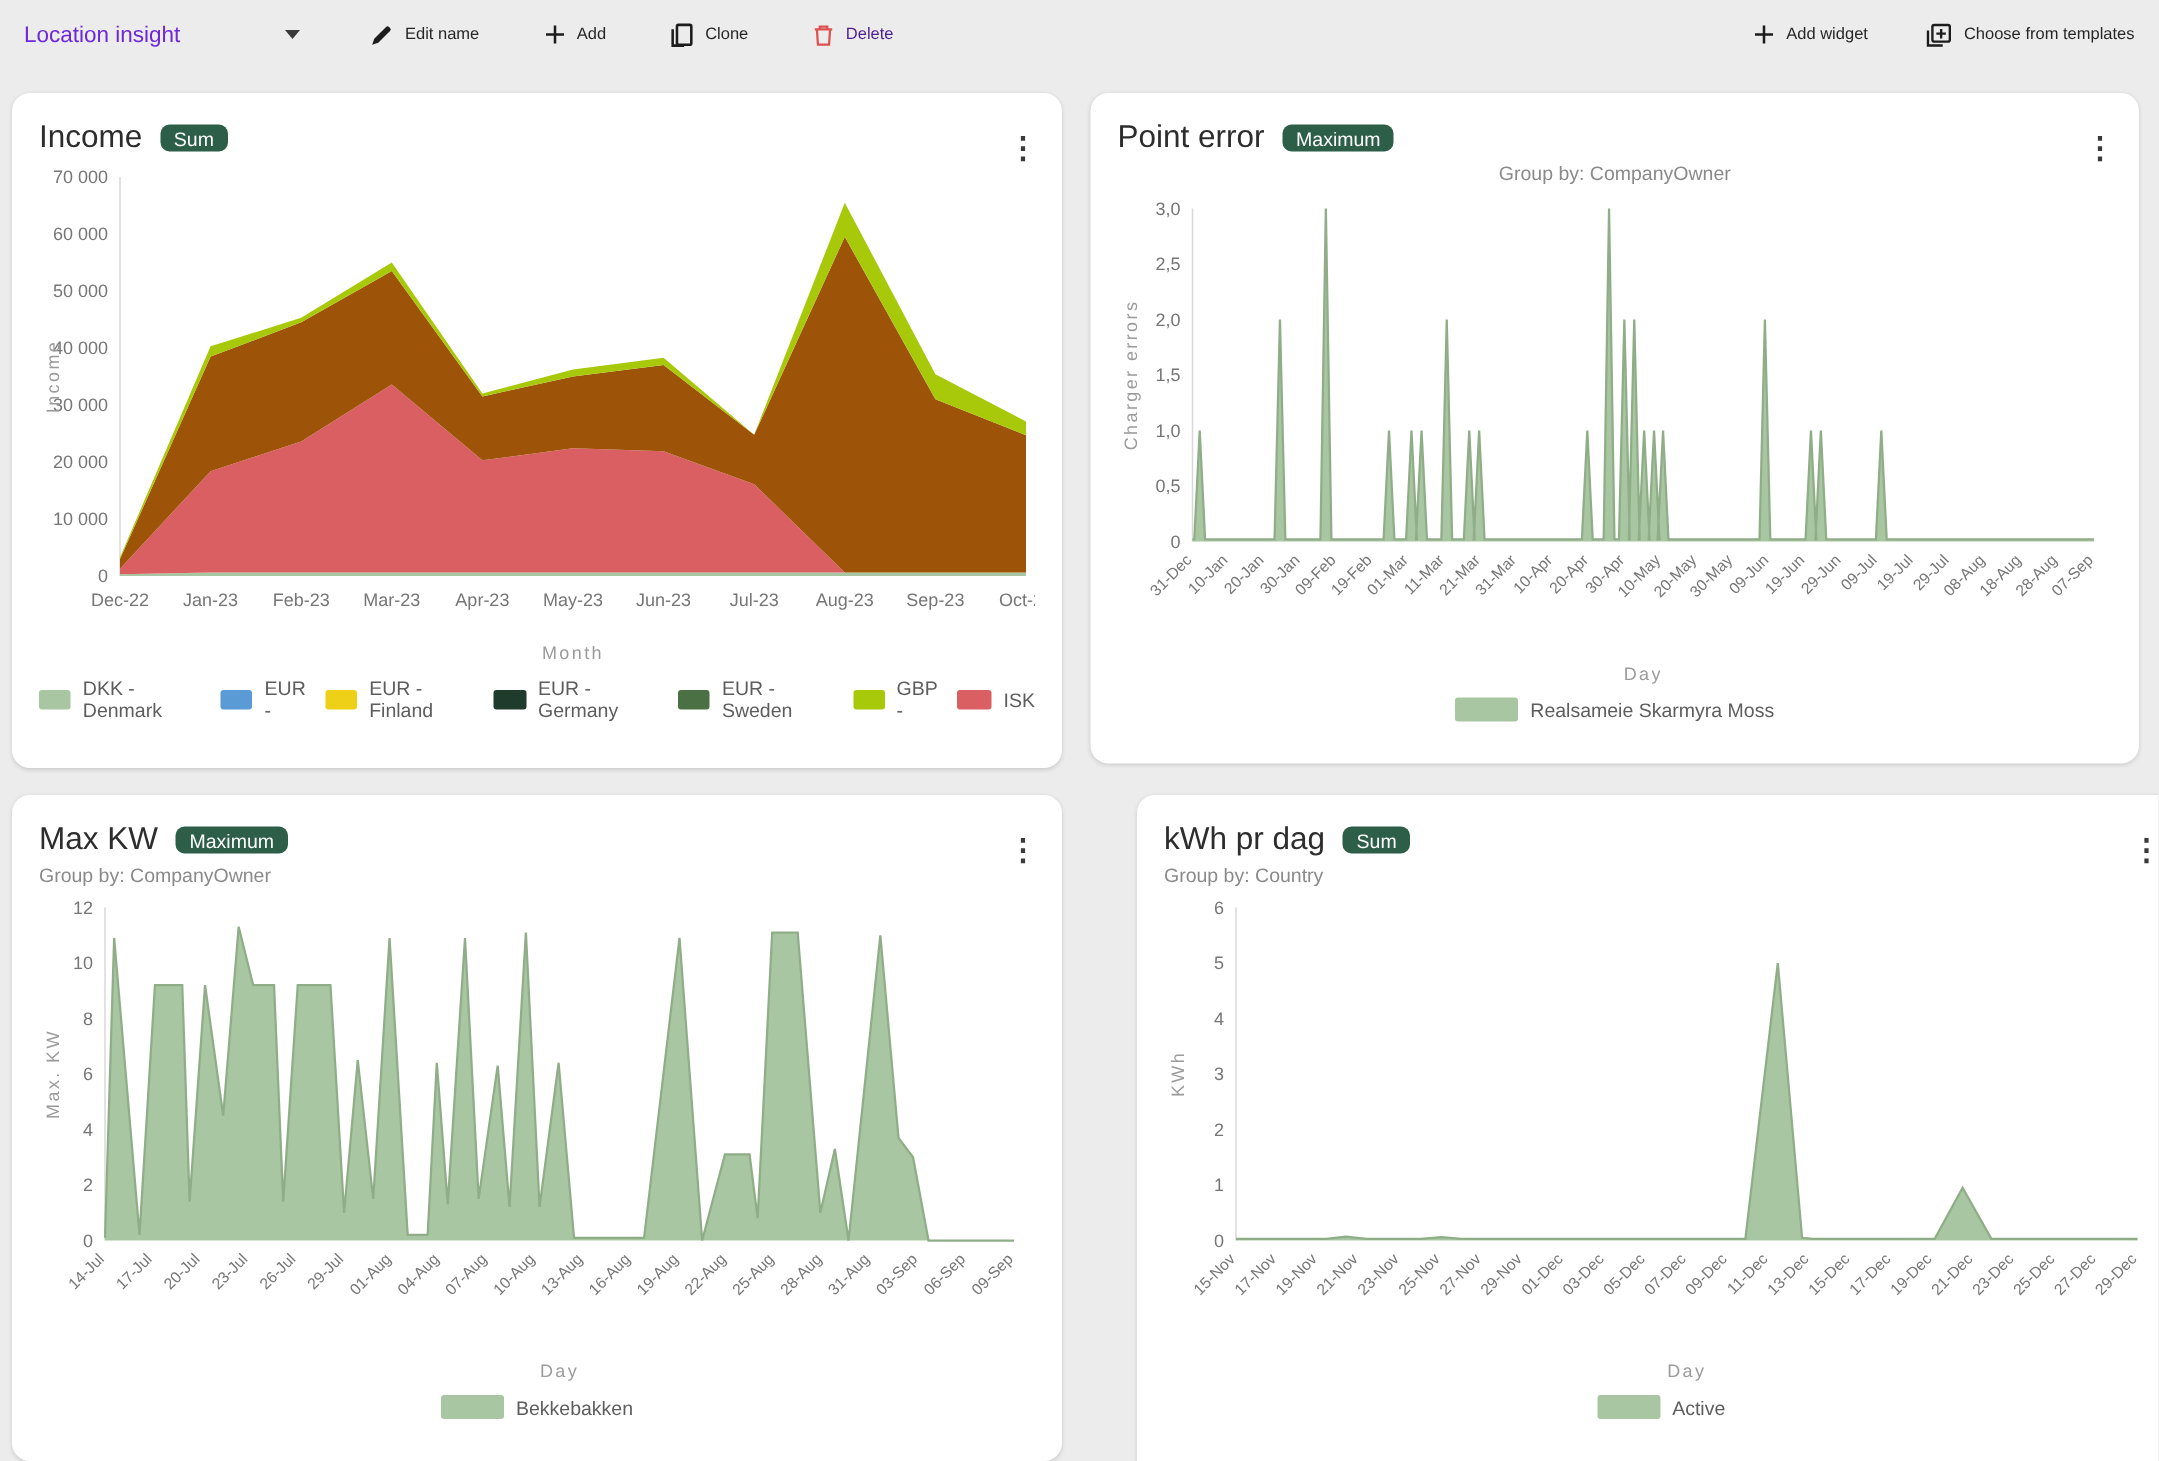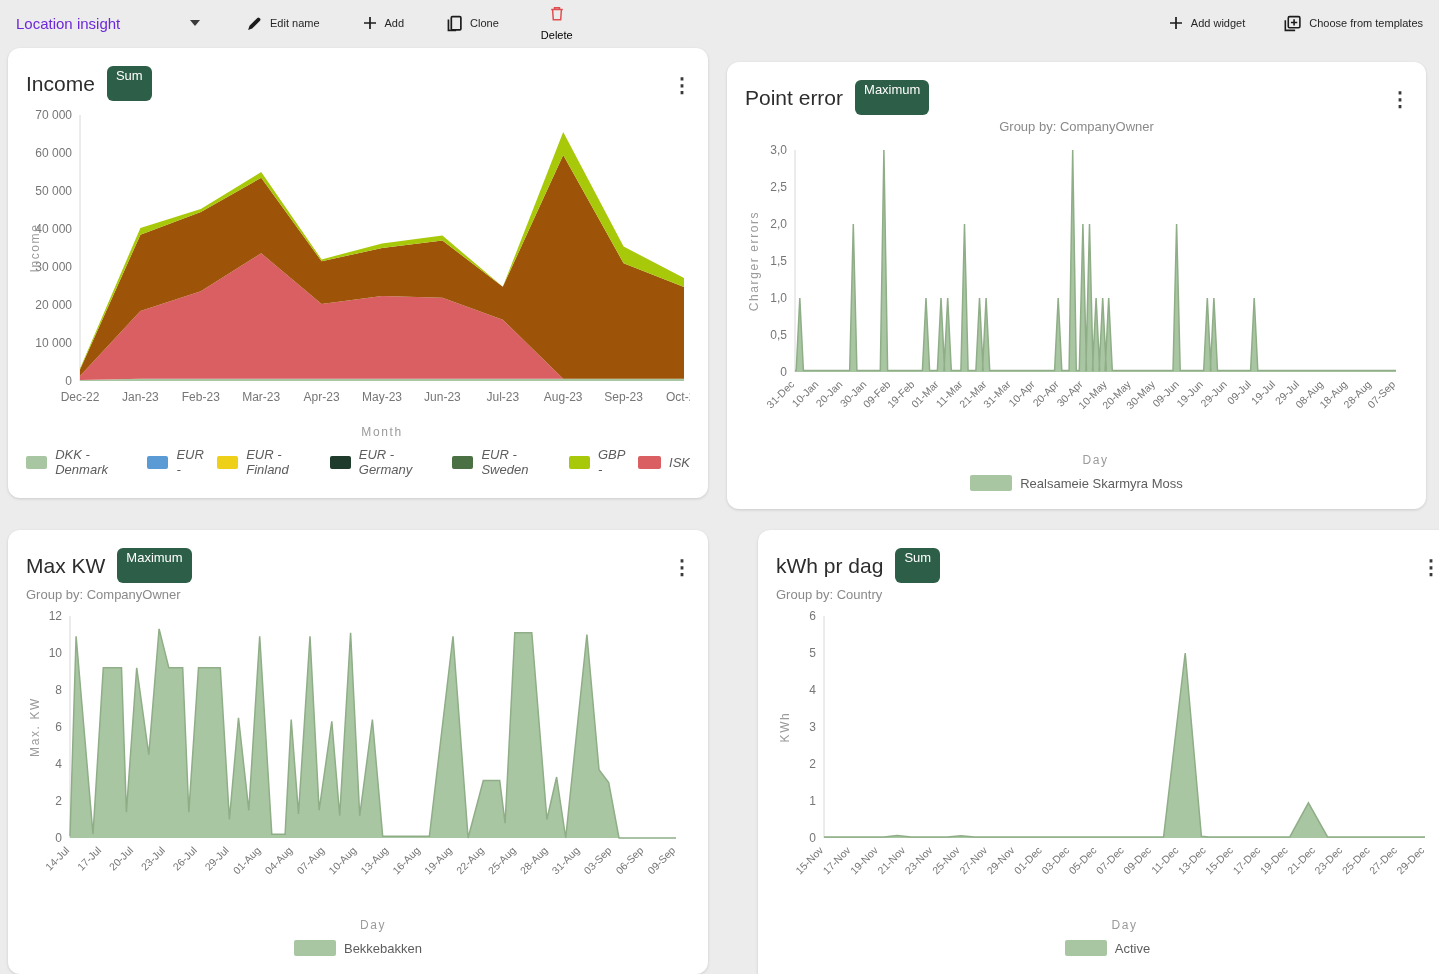--- a/index.html
+++ b/index.html
@@ -4,28 +4,28 @@
 <style>
   html,body{margin:0;padding:0;background:#ececec;font-family:"Liberation Sans",sans-serif;}
   .page{position:relative;width:1439px;height:974px;background:#ececec;overflow:hidden;}
   
   .toolbar{position:absolute;left:0;top:0;width:100%;height:46px;display:flex;align-items:center;padding:0 16px;box-sizing:border-box;}
   .dashboard-select{display:flex;align-items:center;justify-content:space-between;width:188px;cursor:pointer;}
   .dashboard-select .name{font-size:15px;color:#6d28d9;}
   .caret{width:0;height:0;border-left:5px solid transparent;border-right:5px solid transparent;border-top:6px solid #3a3a3a;margin-right:4px;}
   .tb-btn{display:flex;align-items:center;gap:7px;font-size:11px;color:#262626;cursor:pointer;margin-left:42px;white-space:nowrap;}
   .tb-btn svg{display:block;}
-  .tb-btn.danger{color:#000000;flex-direction:column;}
+  .tb-btn.danger{color:#4c1d95;}
   .tb-right{margin-left:auto;display:flex;align-items:center;}
   .tb-right .tb-btn{margin-left:38px;}
   
   .card{position:absolute;background:#ffffff;border-radius:12px;box-shadow:0 1px 3px rgba(0,0,0,0.14);padding:12px 18px 8px;box-sizing:border-box;}
   .title-row{display:flex;align-items:center;gap:12px;margin-top:6px;}
   .w-title{font-size:21px;font-weight:500;color:#2d2d2d;}
-  .badge{background:#2d5e48;color:#ffffff;font-size:13px;padding:2px 9px 18px;border-radius:6px;}
+  .badge{background:#2d5e48;color:#ffffff;font-size:13px;padding:2px 9px 1px;border-radius:6px;}
   .subtitle{font-size:13px;color:#8a8a8a;margin-top:4px;}
   .kebab{position:absolute;right:16px;top:30px;font-size:20px;font-weight:bold;color:#3a3a3a;cursor:pointer;line-height:14px;letter-spacing:0;}
   .chart-box{margin-top:4px;}
   .legend{display:flex;justify-content:center;align-items:center;gap:16px;font-size:13px;color:#5d5d5d;margin-top:2px;}
   .legend-item{display:flex;align-items:center;gap:8px;cursor:pointer;}
   .swatch{display:inline-block;border-radius:2px;}
   
   .tick{font-family:"Liberation Sans",sans-serif;font-size:12px;fill:#767676;}
   .rot{font-size:10.5px;}
   .alabel{font-family:"Liberation Sans",sans-serif;font-size:12px;fill:#9b9b9b;letter-spacing:1.6px;}
@@ -81,21 +81,21 @@
         <svg width="19" height="17" viewBox="0 0 18 16">
           <path d="M2.2 5 V14.5 H11.5" fill="none" stroke="#1c1c1c" stroke-width="1.5"></path>
           <rect x="5" y="1.5" width="11" height="10.5" rx="1.2" fill="none" stroke="#1c1c1c" stroke-width="1.5"></rect>
           <path d="M10.5 4 V10 M7.5 7 H13.5" stroke="#1c1c1c" stroke-width="1.5" fill="none"></path>
         </svg>
         <span>Choose from templates</span>
       </div>
     </div>
   </div>
 
-  <div class="card" style="left:8px;top:48px;width:700px;height:450px;">
+  <div class="card" style="left:8px;top:62px;width:700px;height:450px;">
     <div class="title-row">
       <span class="w-title">Income</span>
       <span class="badge">Sum</span>
     </div>
     <div class="kebab">⋮</div>
     <svg id="chart0" class="chart-box" width="664" height="336" viewBox="0 0 664 336">
         <line x1="54" y1="10" x2="54" y2="276" stroke="#d8d8d8" stroke-width="1"></line>
         <text x="46" y="280" text-anchor="end" class="tick">0</text>
         <text x="46" y="242" text-anchor="end" class="tick">10&nbsp;000</text>
         <text x="46" y="204" text-anchor="end" class="tick">20&nbsp;000</text>
@@ -118,21 +118,21 @@
         <text x="356" y="331" text-anchor="middle" class="alabel">Month</text>
         <text x="13" y="143" text-anchor="middle" class="alabel" transform="rotate(-90 13 143)">Income</text>
         <polygon points="54.0,274.9 114.4,273.7 174.8,273.7 235.2,273.7 295.6,273.7 356.0,273.7 416.4,273.7 476.8,273.7 537.2,273.7 597.6,273.7 658.0,273.7 658.0,276.0 597.6,276.0 537.2,276.0 476.8,276.0 416.4,276.0 356.0,276.0 295.6,276.0 235.2,276.0 174.8,276.0 114.4,276.0 54.0,276.0" fill="#a9c6a2"></polygon>
         <polygon points="54.0,271.1 114.4,206.1 174.8,186.3 235.2,148.3 295.6,198.9 356.0,190.9 416.4,192.8 476.8,214.8 537.2,273.7 597.6,273.7 658.0,273.7 658.0,273.7 597.6,273.7 537.2,273.7 476.8,273.7 416.4,273.7 356.0,273.7 295.6,273.7 235.2,273.7 174.8,273.7 114.4,273.7 54.0,274.9" fill="#da5f63"></polygon>
         <polygon points="54.0,271.1 114.4,206.1 174.8,186.3 235.2,148.3 295.6,198.9 356.0,190.9 416.4,192.8 476.8,214.8 537.2,273.7 597.6,273.7 658.0,273.7 658.0,273.7 597.6,273.7 537.2,273.7 476.8,214.8 416.4,192.8 356.0,190.9 295.6,198.9 235.2,148.3 174.8,186.3 114.4,206.1 54.0,271.1" fill="#5b9bd5"></polygon>
         <polygon points="54.0,271.1 114.4,206.1 174.8,186.3 235.2,148.3 295.6,198.9 356.0,190.9 416.4,192.8 476.8,214.8 537.2,273.7 597.6,273.7 658.0,273.7 658.0,273.7 597.6,273.7 537.2,273.7 476.8,214.8 416.4,192.8 356.0,190.9 295.6,198.9 235.2,148.3 174.8,186.3 114.4,206.1 54.0,271.1" fill="#1f3b2c"></polygon>
         <polygon points="54.0,271.1 114.4,206.1 174.8,186.3 235.2,148.3 295.6,198.9 356.0,190.9 416.4,192.8 476.8,214.8 537.2,273.7 597.6,273.7 658.0,273.7 658.0,273.7 597.6,273.7 537.2,273.7 476.8,214.8 416.4,192.8 356.0,190.9 295.6,198.9 235.2,148.3 174.8,186.3 114.4,206.1 54.0,271.1" fill="#4a7043"></polygon>
         <polygon points="54.0,264.6 114.4,129.7 174.8,106.9 235.2,72.7 295.6,156.3 356.0,143.0 416.4,135.4 476.8,181.8 537.2,49.9 597.6,158.2 658.0,182.1 658.0,273.7 597.6,273.7 537.2,273.7 476.8,214.8 416.4,192.8 356.0,190.9 295.6,198.9 235.2,148.3 174.8,186.3 114.4,206.1 54.0,271.1" fill="#9d5408"></polygon>
         <polygon points="54.0,263.5 114.4,122.9 174.8,103.9 235.2,67.0 295.6,154.4 356.0,138.4 416.4,130.5 476.8,181.8 537.2,27.1 597.6,141.5 658.0,173.0 658.0,182.1 597.6,158.2 537.2,49.9 476.8,181.8 416.4,135.4 356.0,143.0 295.6,156.3 235.2,72.7 174.8,106.9 114.4,129.7 54.0,264.6" fill="#a8c80a"></polygon>
       </svg>
-    <div class="legend" id="legend0" style="gap:8px;font-style:italic;">
+    <div class="legend" id="legend0" style="gap:8px;">
         <span class="legend-item">
           <span class="swatch" style="background: rgb(169, 198, 162); width: 23px; height: 13px;"></span>
           <span>DKK - Denmark</span>
         </span>
         <span class="legend-item">
           <span class="swatch" style="background: rgb(91, 155, 213); width: 23px; height: 13px;"></span>
           <span>EUR -</span>
         </span>
         <span class="legend-item">
           <span class="swatch" style="background: rgb(239, 208, 25); width: 23px; height: 13px;"></span>

